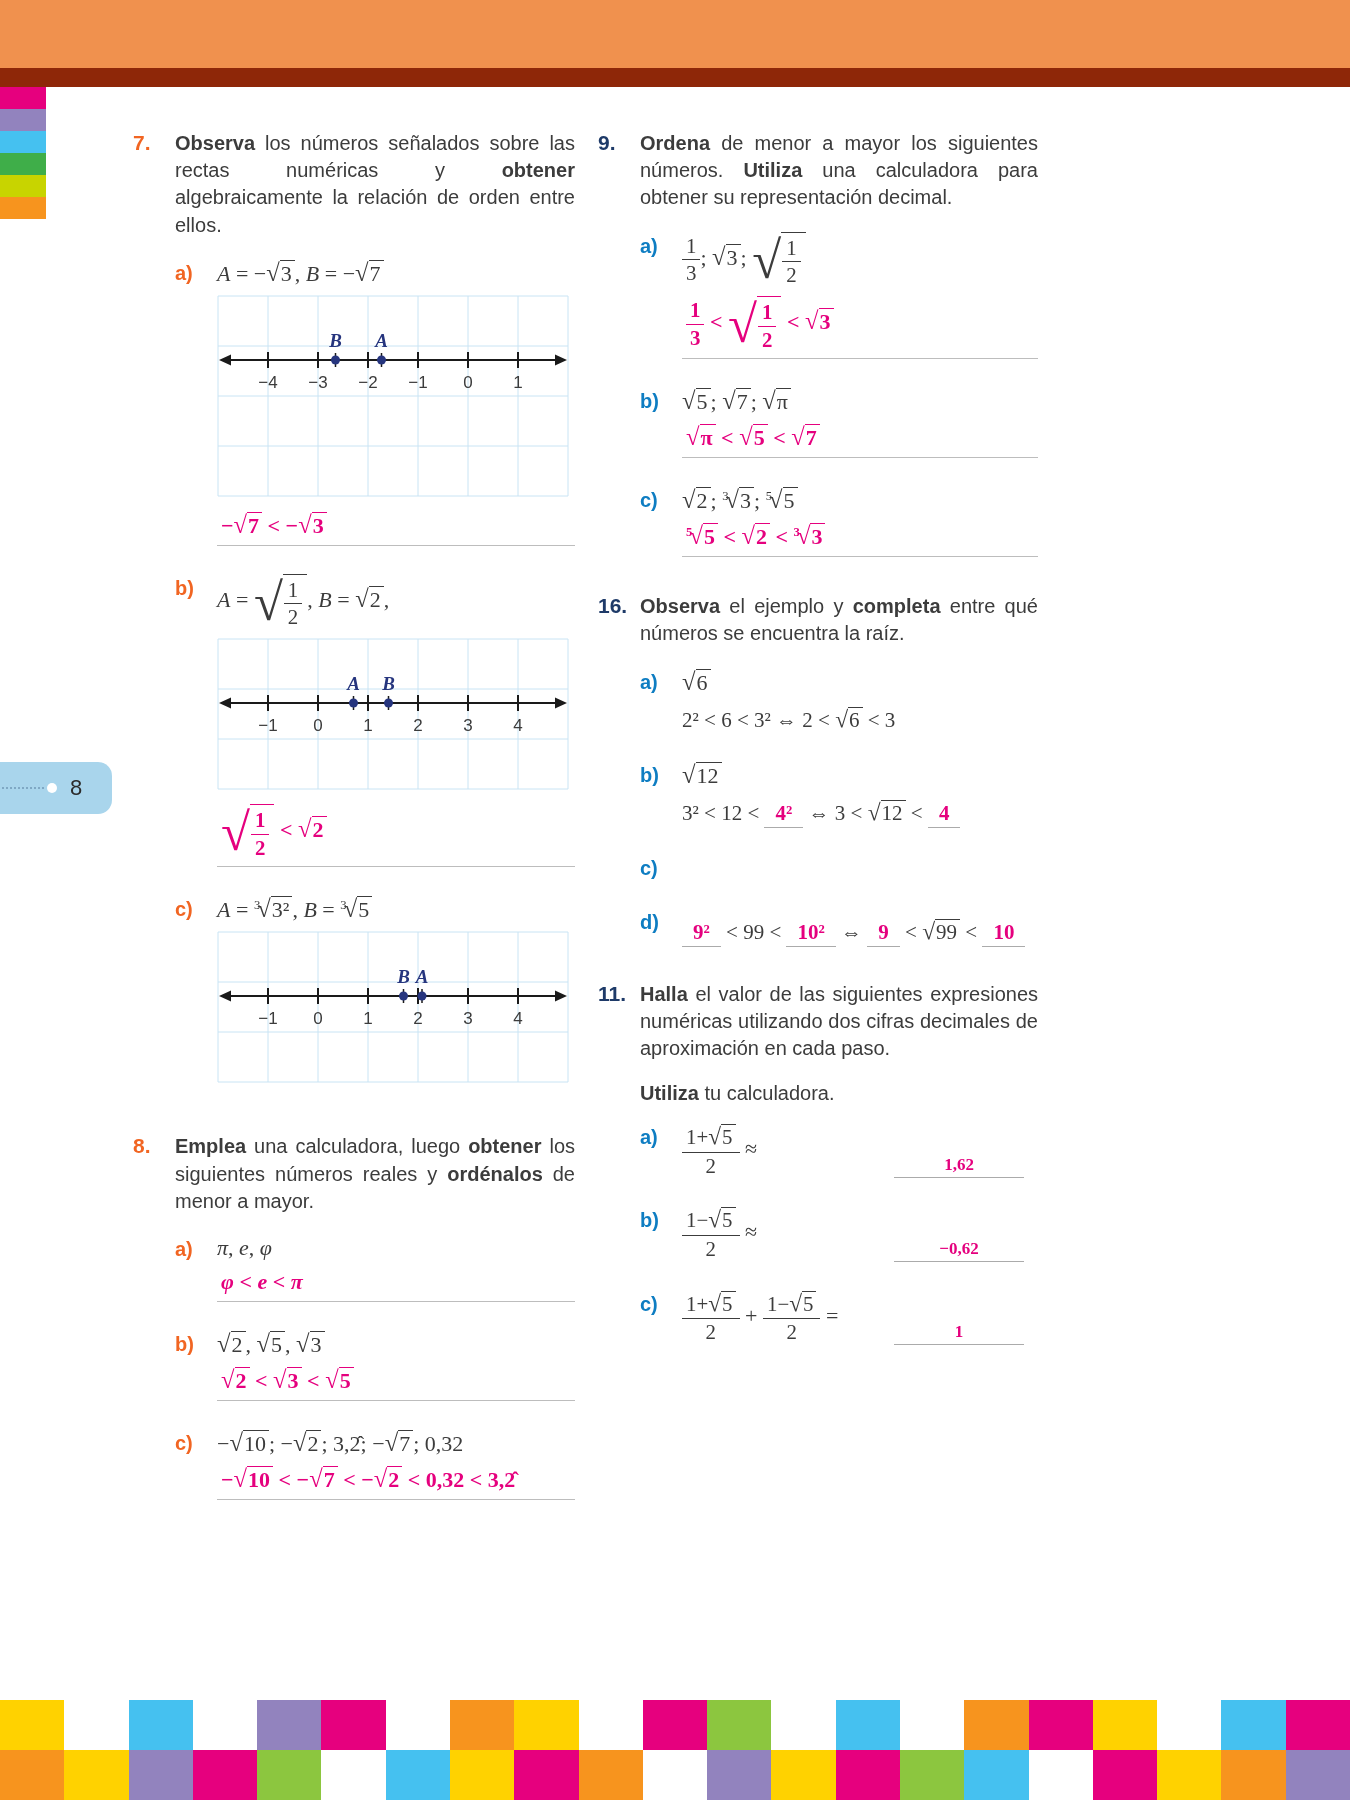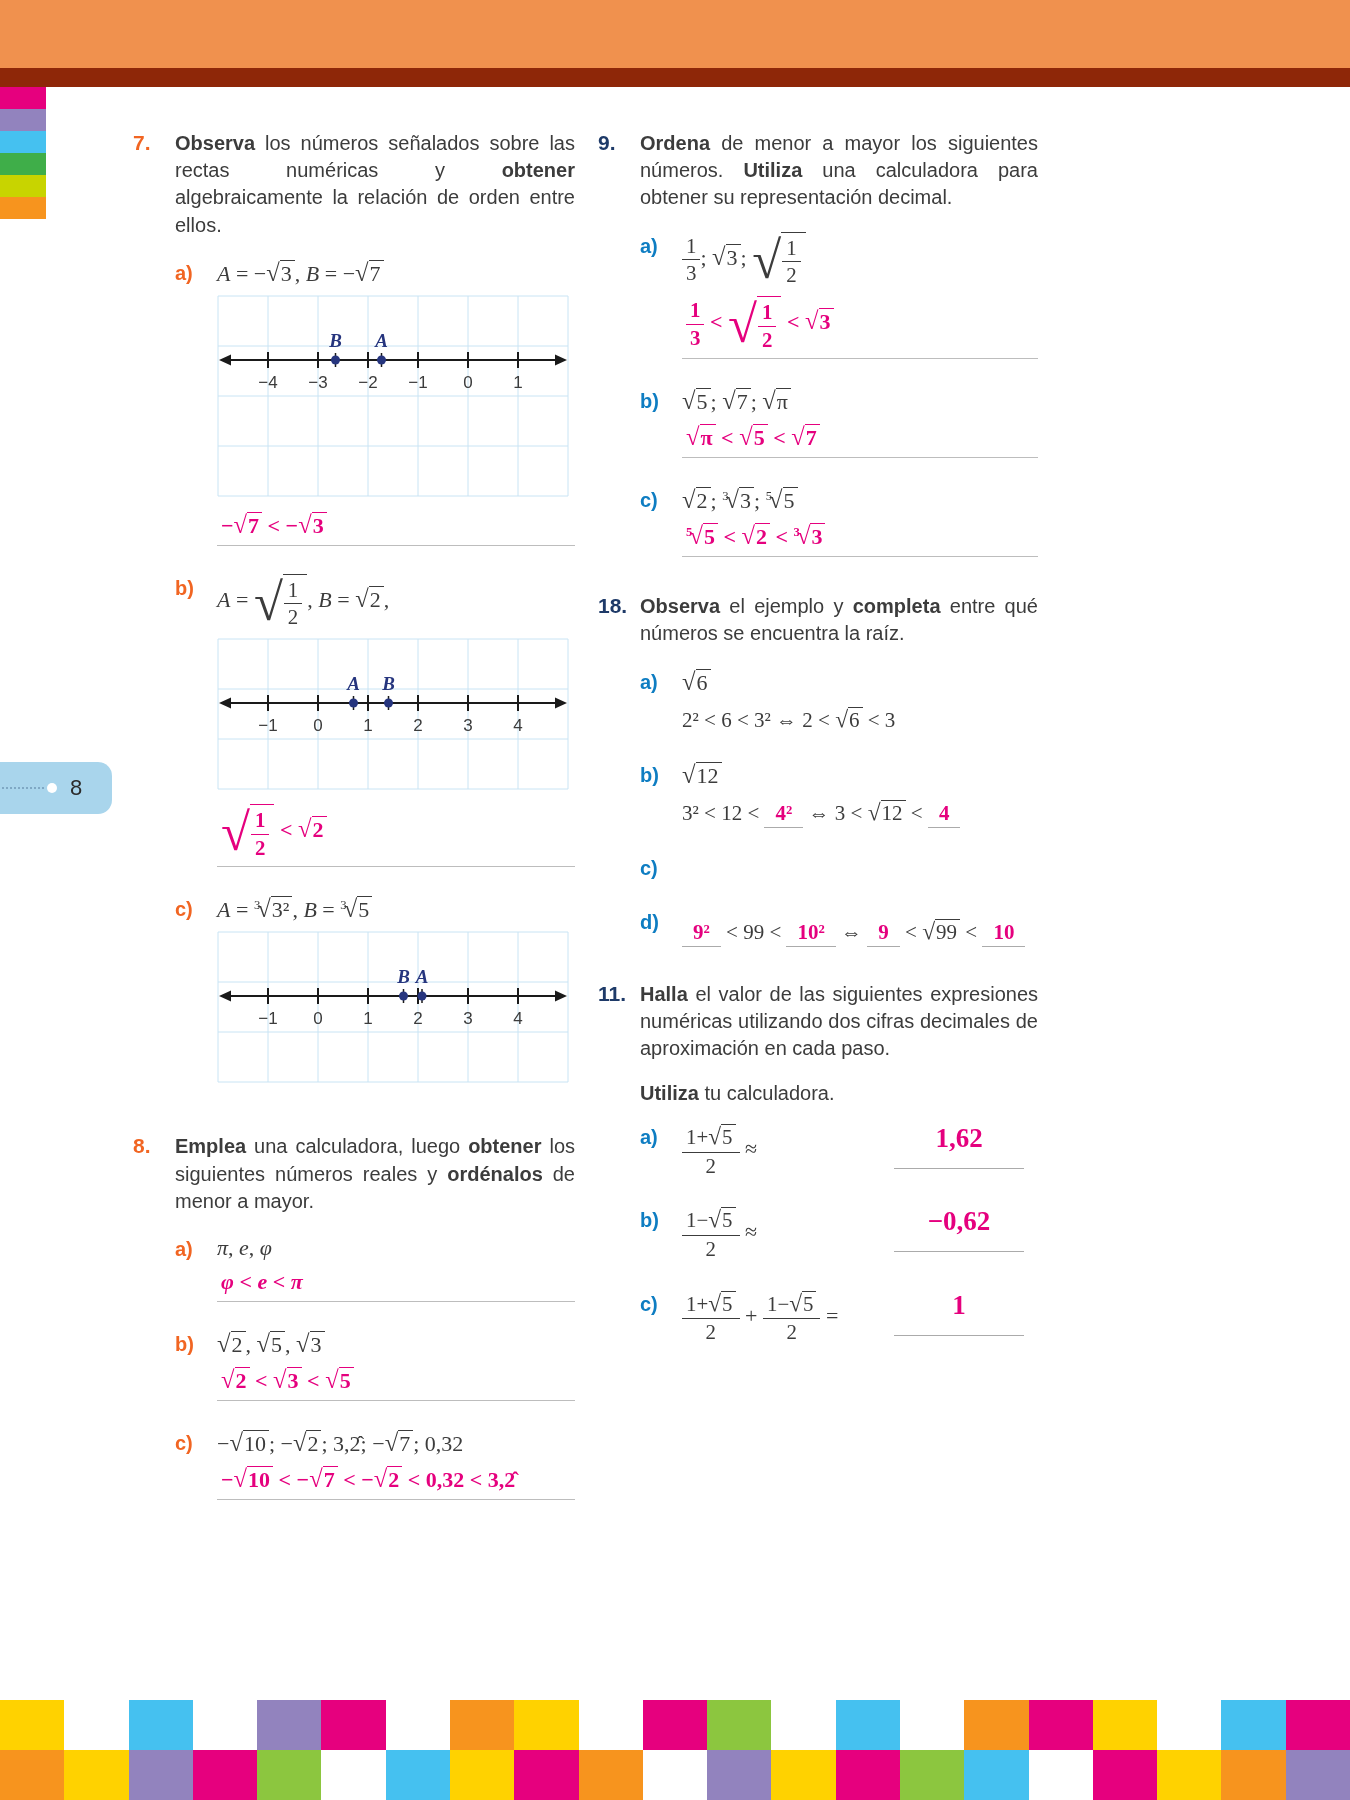--- a/index.html
+++ b/index.html
@@ -60,24 +60,24 @@
   .fr{display:inline-flex;flex-direction:column;text-align:center;vertical-align:middle;line-height:1.18;font-size:0.95em;}
   .fn{border-bottom:1.5px solid currentColor;padding:0 4px 1px;}
   .fd{padding-top:1px;}
 
   
   .blank{color:var(--answer-pink);font-weight:600;border-bottom:1.5px solid #ababab;padding:0 11px 2px;}
 
   .line10{font-size:21px;margin-top:10px;}
   .head-formula{margin-bottom:4px;}
 
-  .expr-row{display:flex;align-items:flex-start;}
+  .expr-row{display:flex;align-items:flex-end;}
   .fill-blank{margin-left:auto;margin-right:14px;width:130px;text-align:center;
     border-bottom:1.5px solid #ababab;color:var(--answer-pink);font-weight:600;
-    font-family:"Liberation Serif",serif;font-size:27px;padding-bottom:14px;}
+    font-family:"Liberation Serif",serif;font-size:17px;padding-bottom:2px;}
 
   .footer{position:absolute;left:0;bottom:0;width:100%;height:100px;display:flex;flex-direction:column;}
   .frow{flex:1;display:flex;}
   .frow div{flex:1;}
 
   svg text{user-select:none;}
 </style>
 </head>
 <body>
 
@@ -337,21 +337,21 @@
             <div class="math formula"><span class="rad"><span class="rsym">√</span><span class="rbar">2</span></span>;  <span class="rad"><span class="ridx">3</span><span class="rsym">√</span><span class="rbar">3</span></span>;  <span class="rad"><span class="ridx">5</span><span class="rsym">√</span><span class="rbar">5</span></span></div>
             <div class="answer-row"><span class="math pink"><span class="rad"><span class="ridx">5</span><span class="rsym">√</span><span class="rbar">5</span></span> &lt; <span class="rad"><span class="rsym">√</span><span class="rbar">2</span></span> &lt; <span class="rad"><span class="ridx">3</span><span class="rsym">√</span><span class="rbar">3</span></span></span></div>
           </div>
         </div>
 
       </div>
     </article>
 
     <article class="ex">
       <div class="ex-head">
-        <span class="ex-num num-r">18.</span>
+        <span class="ex-num num-r">16.</span>
         <p class="ex-text"><b>Observa</b> el ejemplo y <b>completa</b> entre qué números se encuentra la raíz.</p>
       </div>
       <div class="ex-body">
 
         <div class="part">
           <span class="plabel lab-r">a)</span>
           <div class="pcontent">
             <div class="math head-formula"><span class="rad"><span class="rsym">√</span><span class="rbar">6</span></span></div>
             <div class="math line10">2² &lt; 6 &lt; 3²  ⇔  2 &lt; <span class="rad"><span class="rsym">√</span><span class="rbar">6</span></span> &lt; 3</div>
           </div>

